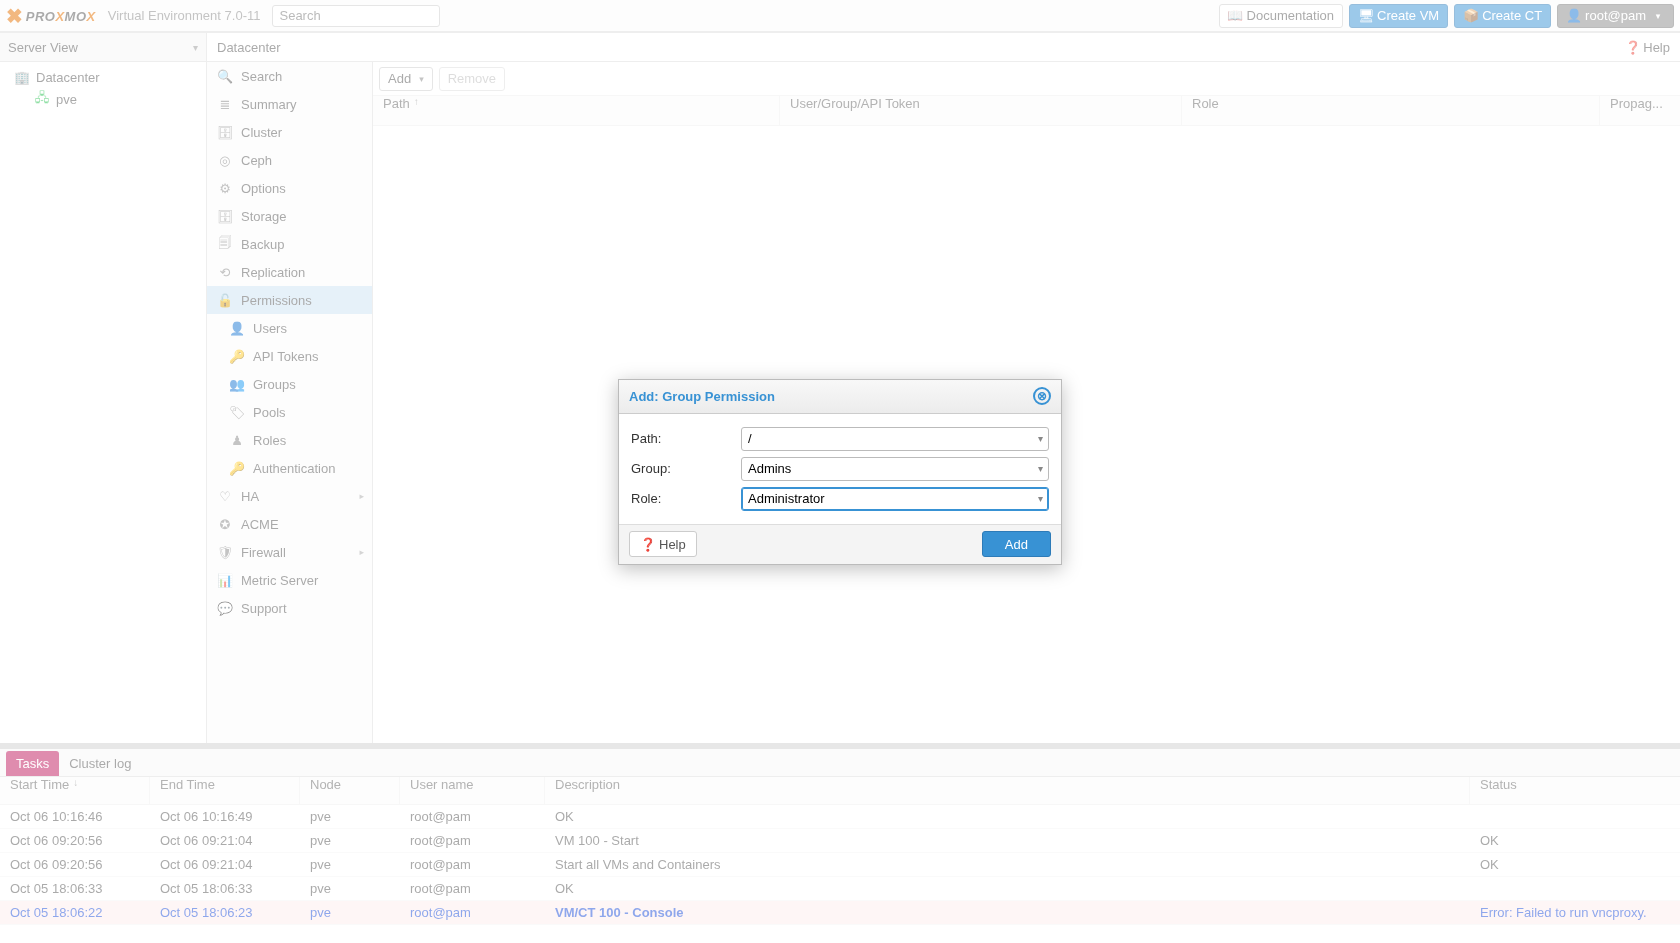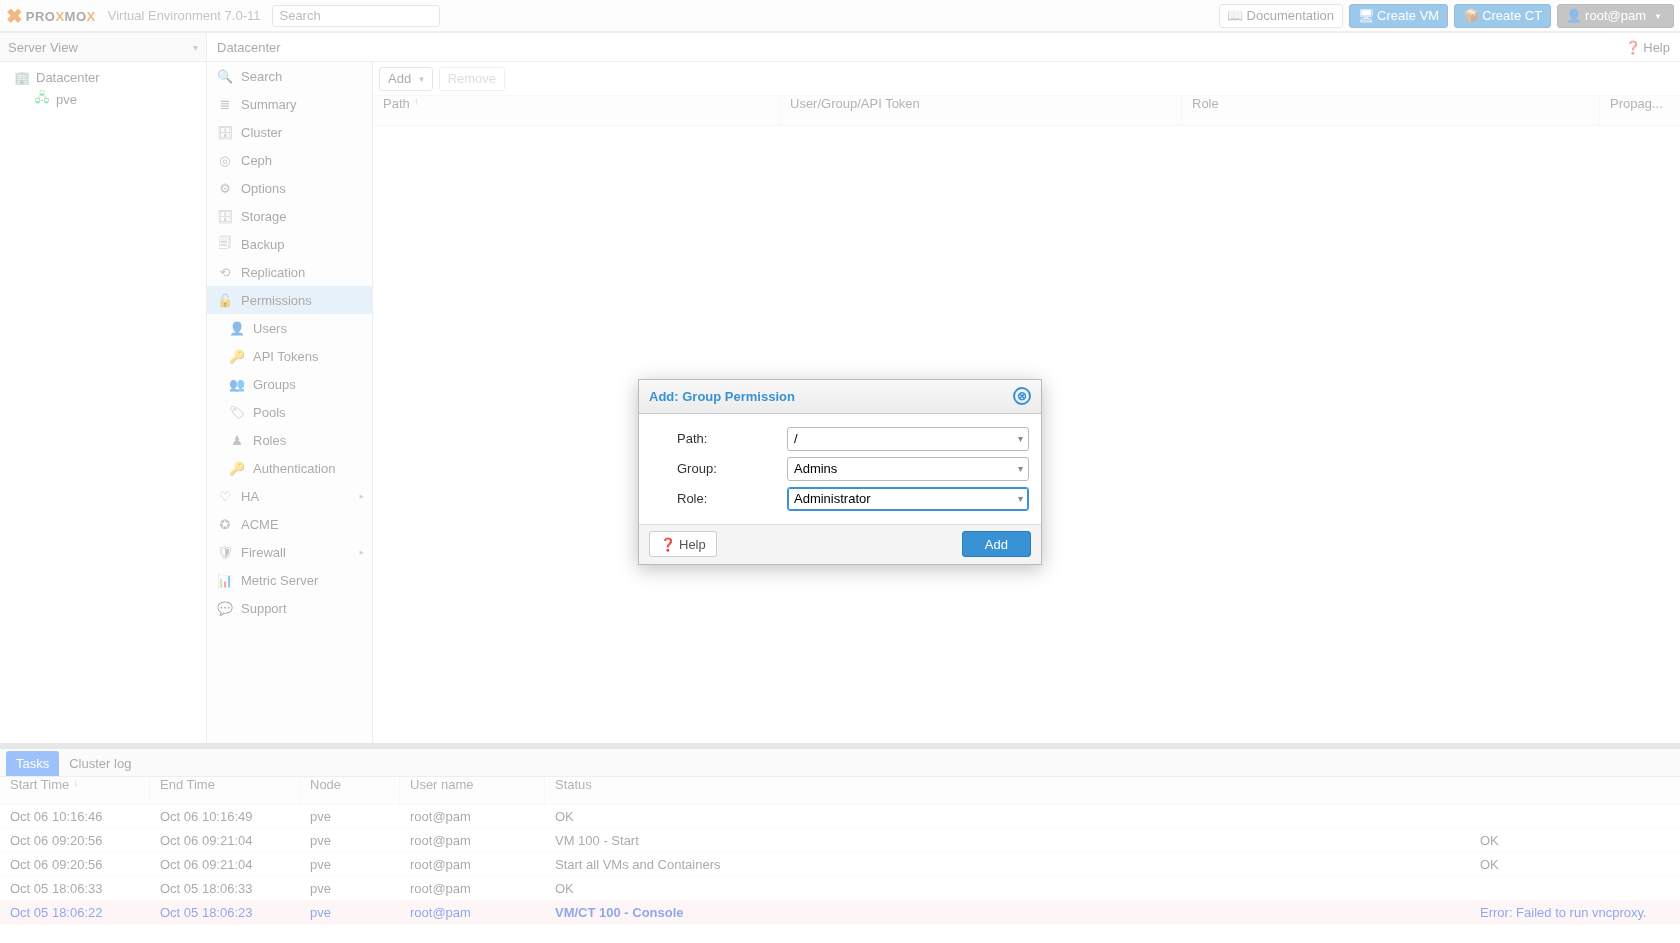--- a/index.html
+++ b/index.html
@@ -53,54 +53,54 @@
   .tb-btn.disabled { color:#bbb; border-color:#ddd; cursor:default;}
   .grid-head { height:30px; border-bottom:1px solid #eee; display:flex; color:#666; background:#fafafa;}
   .col { padding:0 10px; display:flex; border-right:1px solid #eee;}
   .c-path{width:407px} .c-user{width:402px} .c-role{width:418px} .c-prop{flex:1; border-right:none;}
   .sort-arrow{ color:#999; font-size:10px; margin-left:4px;}
   
   
   .log { position:absolute; bottom:0; left:0; right:0; height:200px; border-top:6px solid #cfcfcf; background:#fff; display:flex; flex-direction:column;}
   .log-tabs { height:28px; display:flex; align-items:flex-end; padding:0 6px; gap:0; border-bottom:1px solid #ddd; background:#f6f6f6;}
   .log-tab { padding:5px 10px; position:relative; cursor:pointer;}
-  .log-tab.active { background:#3b82f6; color:#fff; border-radius:3px 3px 0 0;}
+  .log-tab.active { background:#be185d; color:#fff; border-radius:3px 3px 0 0;}
   .log-head { height:28px; display:flex; background:#fafafa; border-bottom:1px solid #eee; color:#666;}
   .lc-start{width:150px} .lc-end{width:150px} .lc-node{width:100px} .lc-user{width:145px} .lc-desc{flex:1} .lc-stat{width:210px; border-right:none;}
   .log-body{ flex:1; overflow:auto;}
   .log-row { height:24px; display:flex; align-items:center; border-bottom:1px solid #f4f4f4;}
   .log-row.error { background:#fdecec; color:#1d4ed8;}
   .lc { padding:0 10px;}
   
   
   .modal-wrap { position:absolute; inset:0; z-index:500;}
   .modal-backdrop { position:absolute; inset:0; background:rgba(255,255,255,0.5);}
-  .modal { position:absolute; left:50%; top:50%; transform:translate(-50%,-50%); width:404px; background:#fff; border:1px solid #bbb; border-radius:0; box-shadow:0 4px 18px rgba(0,0,0,0.25);}
+  .modal { position:absolute; left:50%; top:50%; transform:translate(-50%,-50%); width:444px; background:#fff; border:1px solid #bbb; border-radius:0; box-shadow:0 4px 18px rgba(0,0,0,0.25);}
   .m-head { height:34px; background:linear-gradient(#f8f8f8,#ececec); border-bottom:1px solid #ccc; display:flex; align-items:center; padding:0 10px;}
   .m-title{ color:#3892d4; font-weight:bold;}
   .m-close{ margin-left:auto; border:2px solid #3892d4; color:#3892d4; width:18px; height:18px; border-radius:50%; display:flex; align-items:center; justify-content:center; font-size:12px; cursor:pointer; font-weight:bold;}
   .m-body{ padding:10px 12px;}
-  .field{ display:flex; align-items:center; height:30px;margin-left:26px;}
+  .field{ display:flex; align-items:center; height:30px;}
   .field label{ width:110px; color:#333;}
   .combo{ flex:1; position:relative;}
   .combo input{ width:100%; height:24px; border:1px solid #bbb; border-radius:3px; padding:0 22px 0 6px;}
   .combo.focused input{ border-color:#3892d4; box-shadow:0 0 0 1px #3892d4 inset;}
   .combo .tri{ position:absolute; right:6px; top:6px; color:#888; font-size:10px;}
   .checkbox{ width:15px; height:15px; border:1px solid #888; border-radius:2px; display:inline-flex; align-items:center; justify-content:center; color:#555; font-size:11px;}
   .m-foot{ height:40px; border-top:1px solid #ddd; background:#f4f4f4; display:flex; align-items:center; padding:0 10px;}
   .m-help-btn{ height:26px; padding:0 10px; border:1px solid #ccc; background:#fff; border-radius:3px; display:inline-flex; align-items:center; gap:5px; cursor:pointer;}
   .m-add-btn{ margin-left:auto; height:26px; padding:0 22px; background:#3892d4; color:#fff; border:1px solid #2d7bb8; border-radius:3px; cursor:pointer;}
 </style>
 </head>
 <body>
 
 <div class="header">
   <div class="logo">
     <span class="logo-x" style="color:#e57000;">✖</span>
-    <span style="font-weight:900;font-size:18px;letter-spacing:0.5px;">
+    <span style="font-weight:900;font-size:18px;letter-spacing:0.5px;font-style:italic;">
       <span style="color:#555;">PRO</span><span style="color:#e57000;">X</span><span style="color:#555;">MO</span><span style="color:#e57000;">X</span>
     </span>
     <span class="ve"><span>Virtual Environment</span> <span>7.0-11</span></span>
   </div>
   <div class="search-box">
     <input type="text" placeholder="Search" style="">
   </div>
   <div class="header-right">
     <div class="btn">
         <span class="ico">📖</span>
@@ -263,20 +263,21 @@
     <div class="log-tab">Cluster log</div>
   </div>
   <div class="log-head">
     <div class="col lc-start">
         <span>Start Time</span>
         <span class="sort-arrow">↓</span>
       </div>
     <div class="col lc-end">End Time</div>
     <div class="col lc-node">Node</div>
     <div class="col lc-user">User name</div>
+    <div class="col lc-desc">Description</div>
     <div class="col lc-stat">Status</div>
   </div>
   <div class="log-body" id="log-body">
       <div class="log-row">
         <div class="lc lc-start" style="width: 150px;">Oct 06 10:16:46</div>
         <div class="lc lc-end" style="width: 150px;">Oct 06 10:16:49</div>
         <div class="lc lc-node" style="width: 100px;">pve</div>
         <div class="lc lc-user" style="width: 145px;">root@pam</div>
         <div class="lc lc-stat" style="width: 210px;">OK</div>
       </div>

